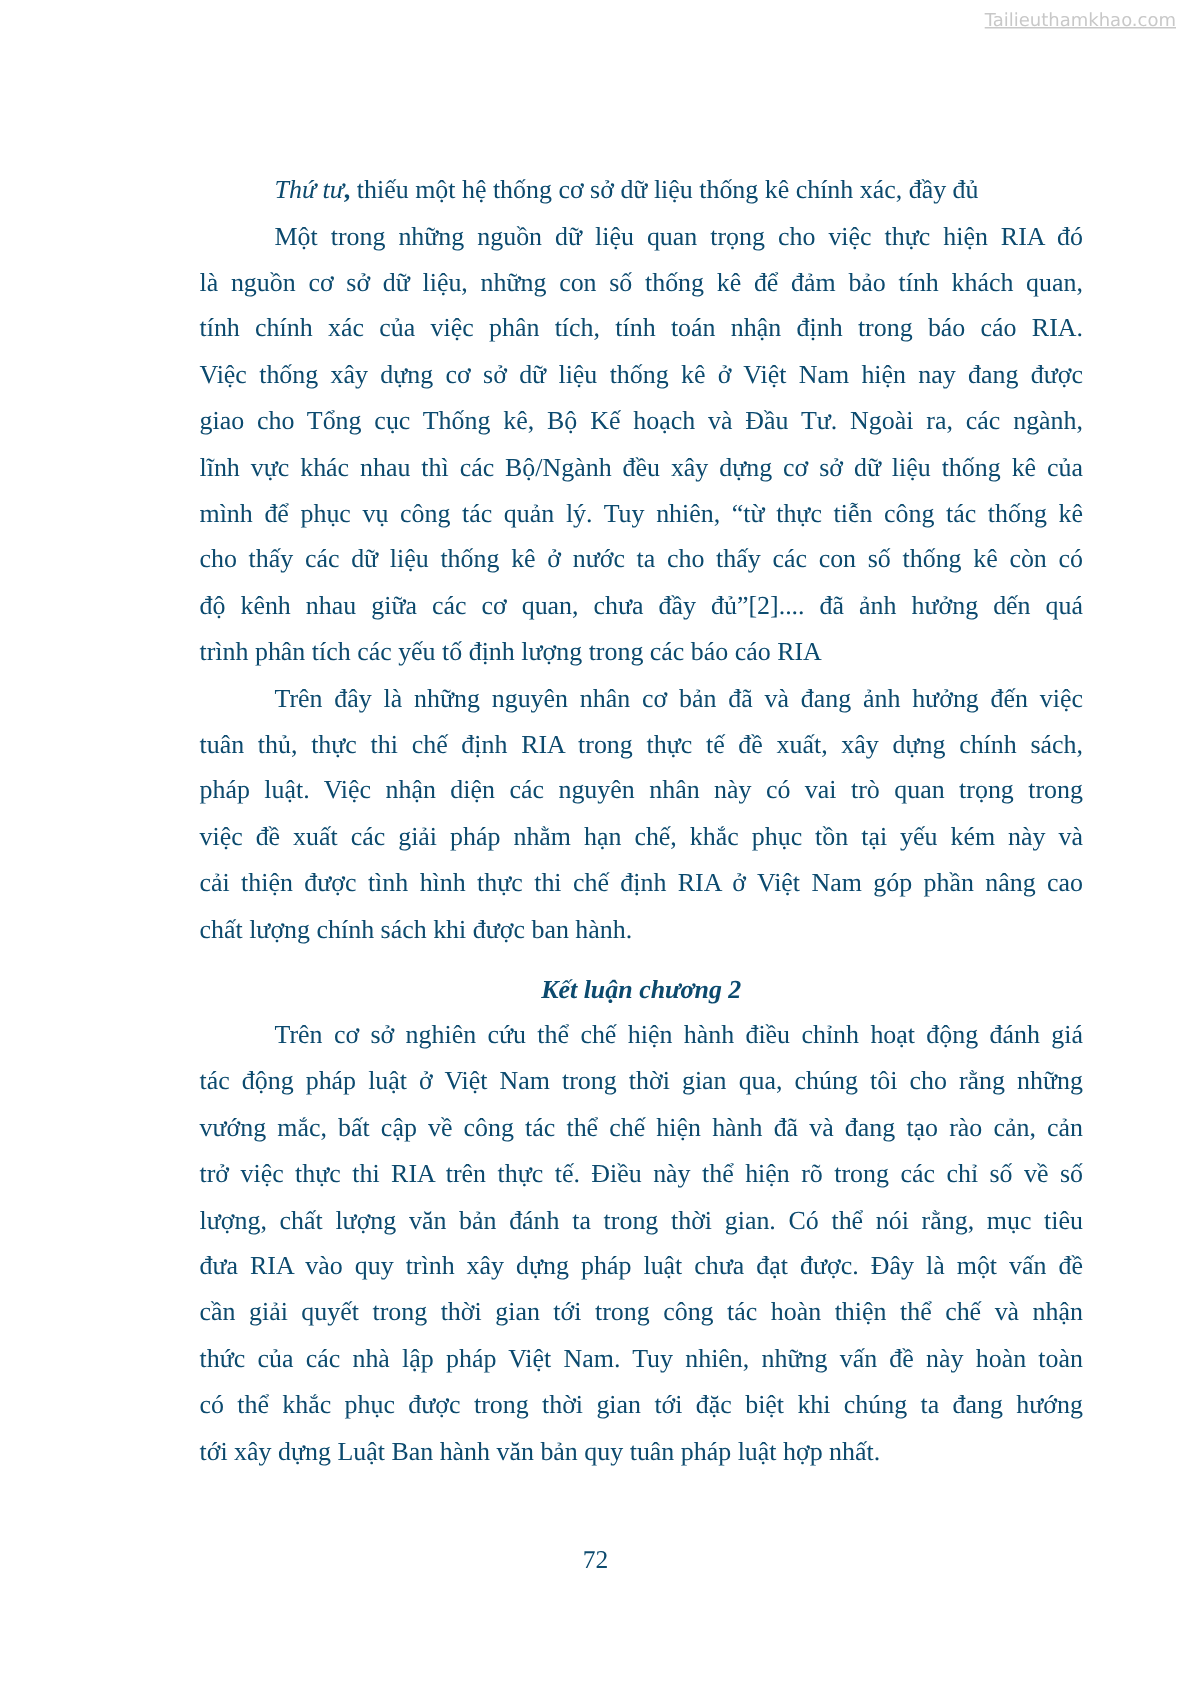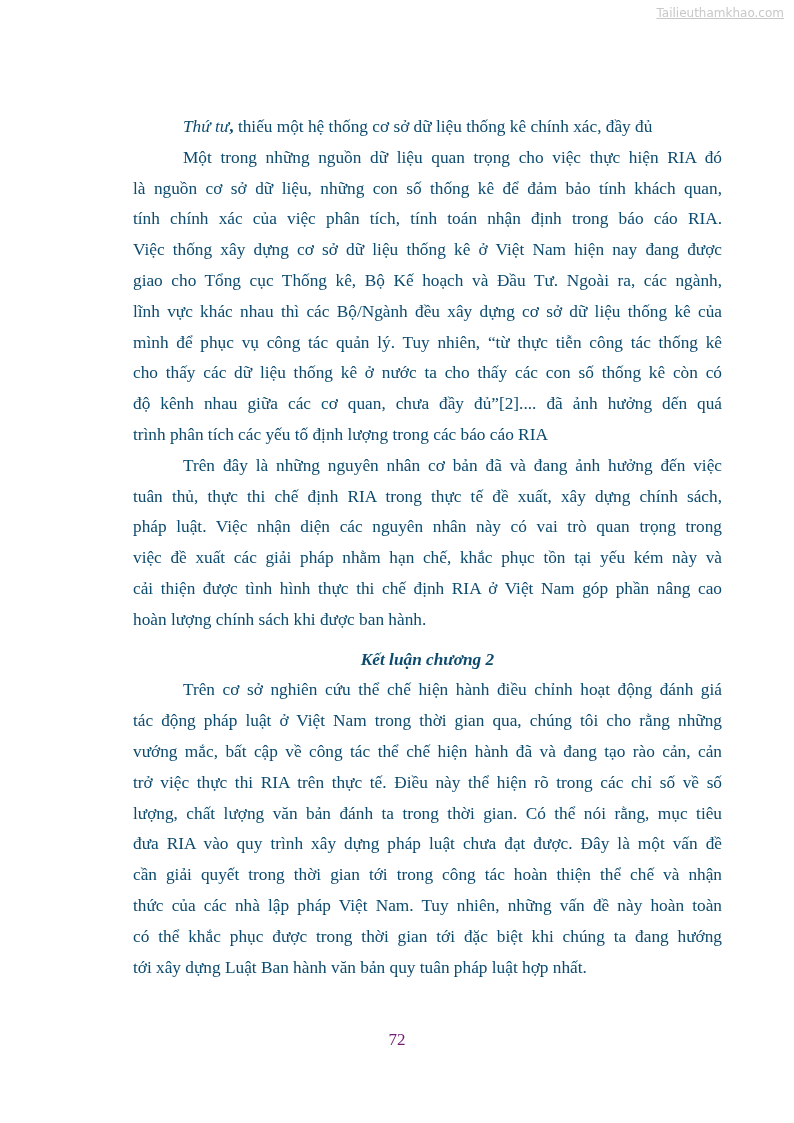--- a/index.html
+++ b/index.html
@@ -19,21 +19,21 @@
       white-space: nowrap; text-align: justify; text-align-last: justify;
     }
     .line.last { text-align-last: left; }
     .line.indent { padding-left: 50px; }
     .line.center { text-align: center; text-align-last: center; }
     .heading { font-weight: bold; font-style: italic; }
     em.lead { font-style: italic; }
     b.lead { font-weight: bold; }
     .page-number {
       position: absolute; top: 1030px; left: 0; width: 794px; text-align: center;
-      font-family: "Liberation Serif", serif; font-size: 17px; color: #701a75;
+      font-family: "Liberation Serif", serif; font-size: 17px; color: #0c4a6e;
     }
   </style>
 </head>
 <body>
 
 <div class="watermark">Tailieuthamkhao.com</div>
 
 <div class="page">
 
   <span class="line indent last"><em class="lead">Thứ tư</em><b class="lead">,</b><span> thiếu một hệ thống cơ sở dữ liệu thống kê chính xác, đầy đủ</span></span>
@@ -47,21 +47,21 @@
   <span class="line">mình để phục vụ công tác quản lý. Tuy nhiên, “từ thực tiễn công tác thống kê</span>
   <span class="line">cho thấy các dữ liệu thống kê ở nước ta cho thấy các con số thống kê còn có</span>
   <span class="line">độ kênh nhau giữa các cơ quan, chưa đầy đủ”[2].... đã ảnh hưởng dến quá</span>
   <span class="line last">trình phân tích các yếu tố định lượng trong các báo cáo RIA</span>
 
   <span class="line indent">Trên đây là những nguyên nhân cơ bản đã và đang ảnh hưởng đến việc</span>
   <span class="line">tuân thủ, thực thi chế định RIA trong thực tế đề xuất, xây dựng chính sách,</span>
   <span class="line">pháp luật. Việc nhận diện các nguyên nhân này có vai trò quan trọng trong</span>
   <span class="line">việc đề xuất các giải pháp nhằm hạn chế, khắc phục tồn tại yếu kém này và</span>
   <span class="line">cải thiện được tình hình thực thi chế định RIA ở Việt Nam góp phần nâng cao</span>
-  <span class="line last">hoàn lượng chính sách khi được ban hành.</span>
+  <span class="line last">chất lượng chính sách khi được ban hành.</span>
 
   <span class="line center heading" style="margin-top:9px;">Kết luận chương 2</span>
 
   <span class="line indent">Trên cơ sở nghiên cứu thể chế hiện hành điều chỉnh hoạt động đánh giá</span>
   <span class="line">tác động pháp luật ở Việt Nam trong thời gian qua, chúng tôi cho rằng những</span>
   <span class="line">vướng mắc, bất cập về công tác thể chế hiện hành đã và đang tạo rào cản, cản</span>
   <span class="line">trở việc thực thi RIA  trên thực tế. Điều này thể hiện rõ trong các chỉ số về số</span>
   <span class="line">lượng, chất lượng văn bản đánh ta trong thời gian. Có thể nói rằng, mục tiêu</span>
   <span class="line">đưa RIA vào quy trình xây dựng pháp luật chưa đạt được. Đây là một vấn đề</span>
   <span class="line">cần giải quyết trong thời gian tới trong công tác hoàn thiện thể chế và nhận</span>

